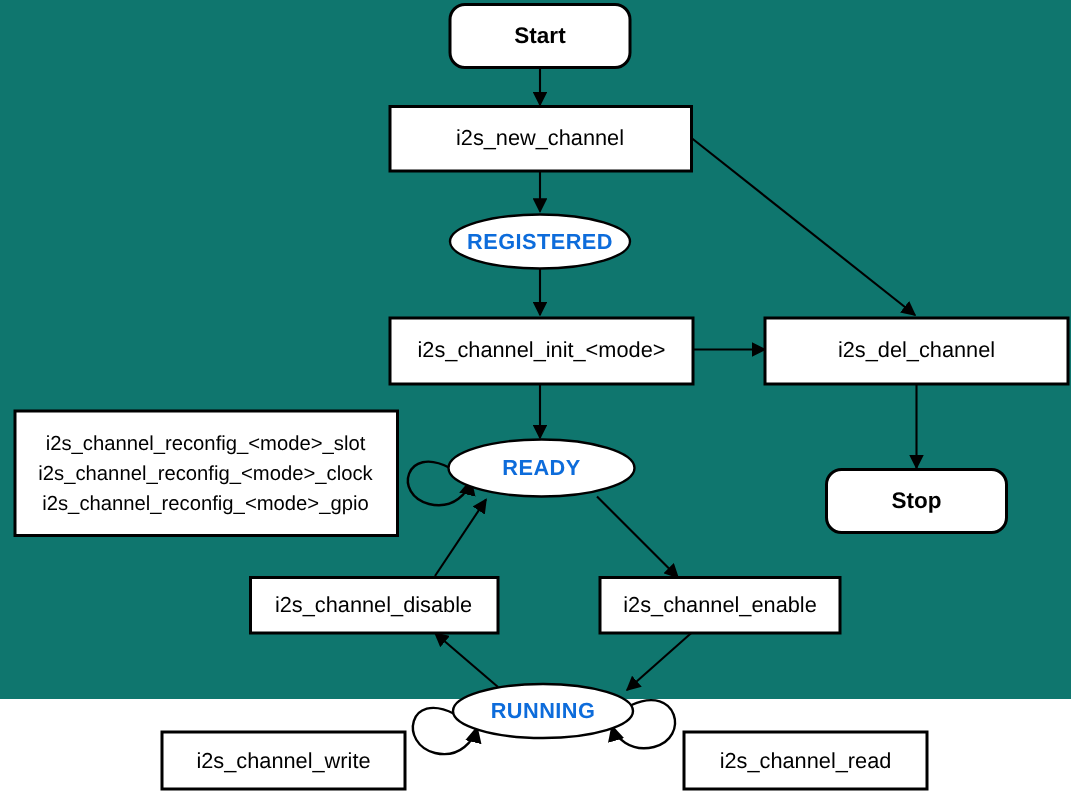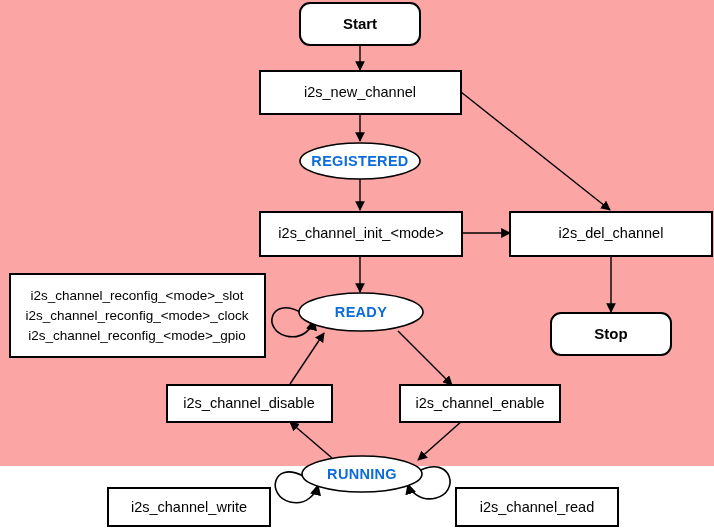--- a/index.html
+++ b/index.html
@@ -10,21 +10,21 @@
   body {
     width: 714px;
     height: 530px;
     font-family: "Liberation Sans", sans-serif;
     overflow: hidden;
   }
   #diagram-canvas {
     position: relative;
     width: 714px;
     height: 466px;
-    background: #fca5a5;
+    background: #0f766e;
   }
   svg.diagram {
     display: block;
     width: 714px;
     height: 530px;
   }
   .node-shape {
     fill: #ffffff;
     stroke: #000000;
     stroke-width: 2;

